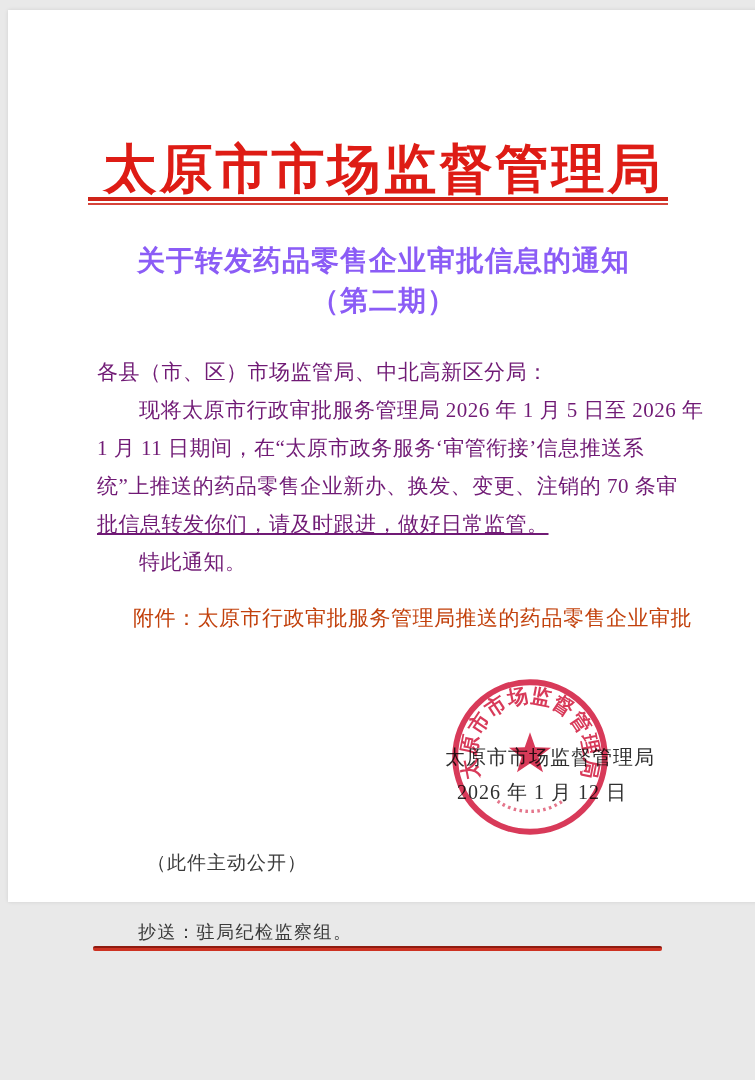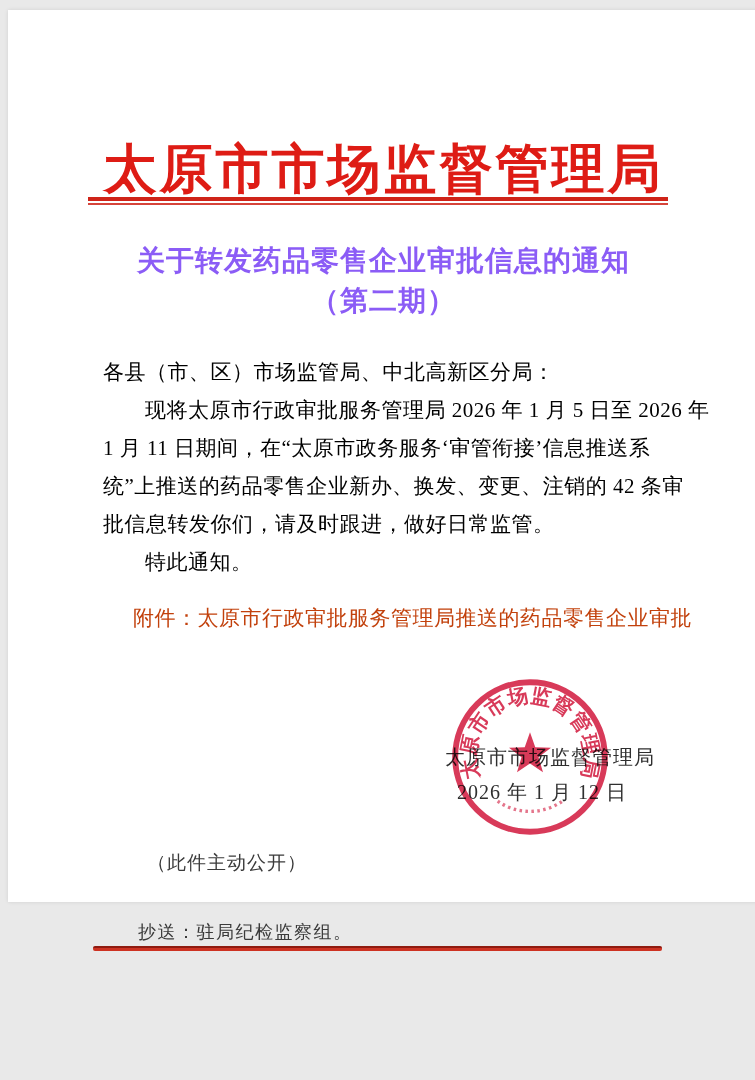--- a/index.html
+++ b/index.html
@@ -25,21 +25,21 @@
   .rule-wrap{left:80px;top:187px;width:580px;}
   .rule-thick{height:4px;background:#cf2318;}
   .rule-thin{height:2px;background:#cf2318;margin-top:2px;opacity:.85;}
   
   .doc-title{
     left:0;right:0;text-align:center;color:#8b5cf6;
     font-size:28px;font-weight:bold;letter-spacing:1px;
   }
   
   .body-line{
-    left:95px;width:562px;color:#000000;
+    left:89px;width:562px;color:#701a75;
     font-size:21px;letter-spacing:.5px;
   }
   .indent2{padding-left:42px;}
   
   .attach{color:#c2410c;font-size:21px;letter-spacing:.5px;}
   
   .sig{color:#2f2f2f;font-size:20px;letter-spacing:1px;}
   
   .seal-svg{
     position:absolute;left:437px;top:662px;width:170px;height:170px;
@@ -65,22 +65,22 @@
     <div class="rule-thick"></div>
     <div class="rule-thin"></div>
   </div>
 
   <div class="abs doc-title" style="top:232px;">关于转发药品零售企业审批信息的通知</div>
   <div class="abs doc-title" style="top:272px;">（第二期）</div>
 
   <div class="abs body-line" style="top:348px;">各县（市、区）市场监管局、中北高新区分局：</div>
   <div class="abs body-line indent2" style="top:386px;">现将太原市行政审批服务管理局 2026 年 1 月 5 日至 2026 年</div>
   <div class="abs body-line" style="top:424px;">1 月 11 日期间，在“太原市政务服务‘审管衔接’信息推送系</div>
-  <div class="abs body-line" style="top:462px;">统”上推送的药品零售企业新办、换发、变更、注销的 42 条审</div>
-  <div class="abs body-line" style="top:500px;">批信息转发你们，请及时跟进，做好日常监管。</div>
+  <div class="abs body-line" style="top:462px;">统”上推送的药品零售企业新办、换发、变更、注销的 70 条审</div>
+  <div class="abs body-line" style="top:500px;text-decoration:underline;">批信息转发你们，请及时跟进，做好日常监管。</div>
   <div class="abs body-line indent2" style="top:538px;">特此通知。</div>
 
   <div class="abs attach" style="left:125px;top:594px;">附件：太原市行政审批服务管理局推送的药品零售企业审批</div>
 
   <div class="abs sig" style="left:437px;top:734px;">太原市市场监督管理局</div>
   <div class="abs sig" style="left:449px;top:769px;">2026 年 1 月 12 日</div>
 
   <svg class="seal-svg" viewBox="0 0 200 200">
     <defs>
       <path id="sealArc" d="M 39.9 121.9 A 64 64 0 1 1 160.1 121.9" fill="none"></path>

